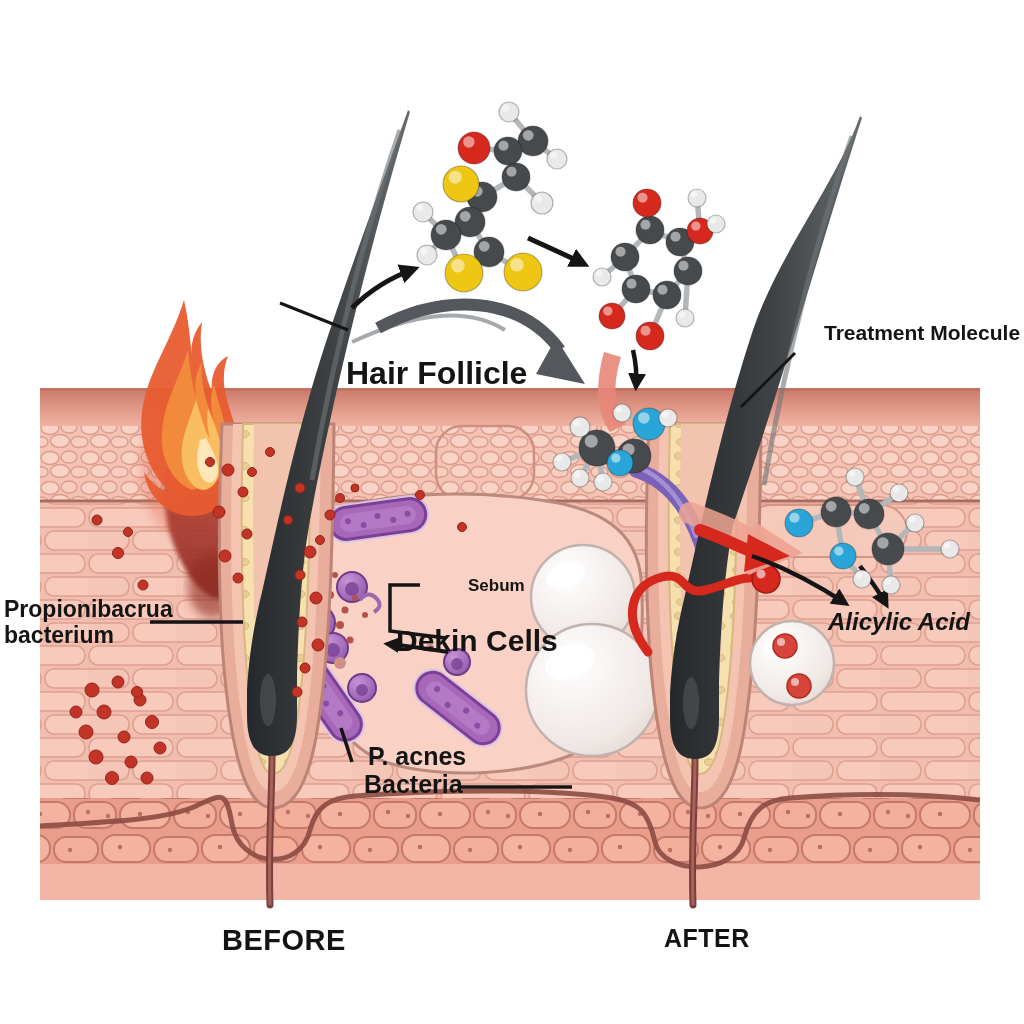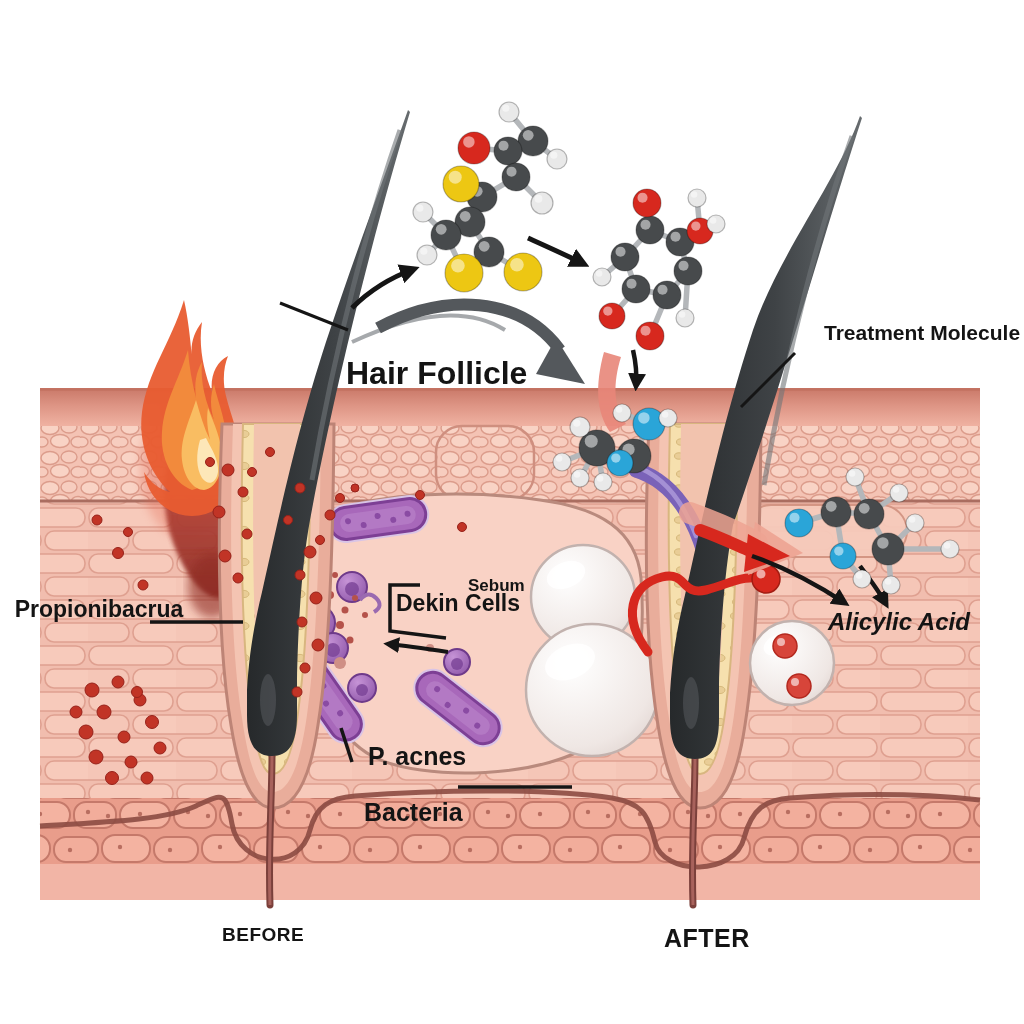--- a/index.html
+++ b/index.html
@@ -1,20 +1,20 @@
 <!DOCTYPE html>
 <html><head>
 <meta charset="utf-8">
 <style>
   html,body{margin:0;padding:0;background:#ffffff;}
   #stage{position:relative;width:1024px;height:1024px;background:#ffffff;overflow:hidden;
          font-family:"Liberation Sans", sans-serif;}
   #art{position:absolute;left:0;top:0;}
   .lbl{position:absolute;color:#141414;font-weight:700;white-space:nowrap;line-height:1.15;}
-  .lbl-center{text-align:center;white-space:normal;}
+  .lbl-center{white-space:normal;}
 </style>
 </head>
 <body>
 
 <div id="stage">
 <svg id="art" width="1024" height="1024" viewBox="0 0 1024 1024">
   <defs>
     <linearGradient id="surfGrad" x1="0" y1="0" x2="0" y2="1">
       <stop offset="0" stop-color="#c97868"></stop>
           <stop offset="0.45" stop-color="#dd9484"></stop>
@@ -475,25 +475,26 @@
         <circle cx="891" cy="585" r="9" fill="#e9e9e9" stroke="rgba(0,0,0,0.28)" stroke-width="1.2"></circle>
         <circle cx="888.12" cy="581.58" r="3.2399999999999998" fill="#ffffff" opacity="0.5"></circle>
       </g>
 </svg>
 
 <div class="lbl" style="left:346px;top:355px;font-size:32px;">Hair Follicle</div>
 <div class="lbl" style="left:797px;top:321px;font-size:21px;margin-left:27px;">Treatment Molecule</div>
 
 <div class="lbl lbl-center" style="left:4px;top:596px;width:190px;font-size:23px;">
   <div>Propionibacrua</div>
+  <div>bacterium</div>
 </div>
 
 <div class="lbl" style="left:424px;top:576px;font-size:17px;margin-left:44px;">Sebum</div>
-<div class="lbl" style="left:396px;top:590px;font-size:23px;">Dekin Cells</div>
+<div class="lbl" style="left:396px;top:624px;font-size:30px;">Dekin Cells</div>
 
 <div class="lbl" style="left:368px;top:742px;font-size:25px;text-align:right;">P. acnes</div>
-<div class="lbl" style="left:364px;top:770px;font-size:25px;margin-top:28px;">Bacteria</div>
+<div class="lbl" style="left:364px;top:770px;font-size:25px;">Bacteria</div>
 
 <div class="lbl" style="left:828px;top:608px;font-size:24px;font-style:italic;">Alicylic Acid</div>
 
-<div class="lbl" style="left:222px;top:924px;font-size:19px;letter-spacing:0.5px;">BEFORE</div>
+<div class="lbl" style="left:222px;top:924px;font-size:29px;letter-spacing:0.5px;">BEFORE</div>
 <div class="lbl" style="left:664px;top:924px;font-size:25px;letter-spacing:0.5px;">AFTER</div>
 </div>
 
 </body></html>

